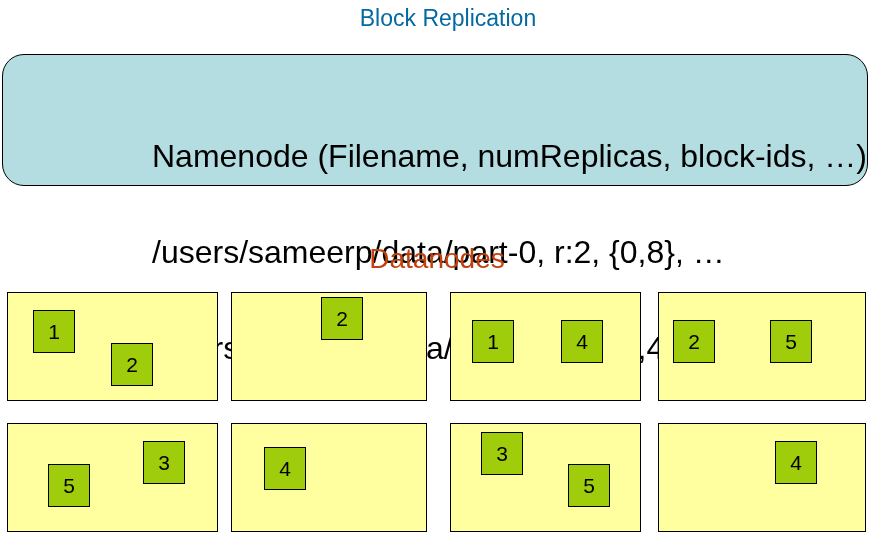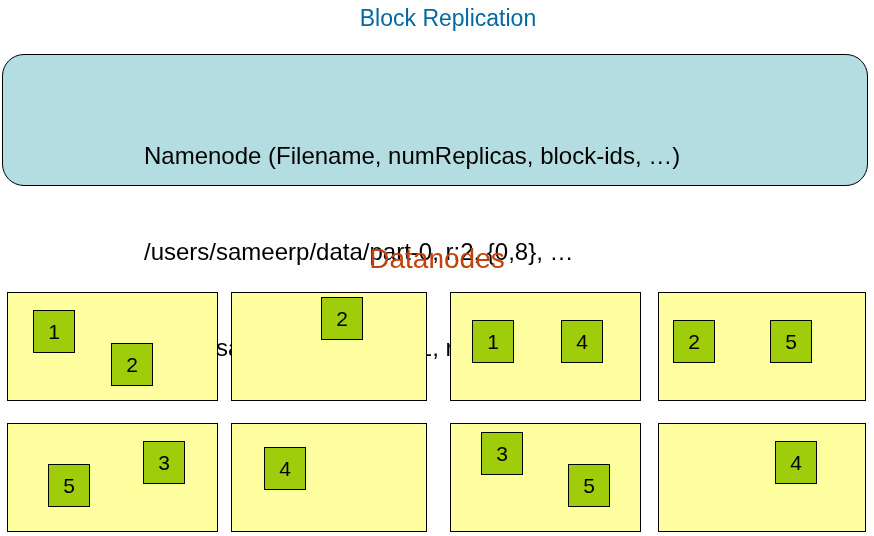--- a/index.html
+++ b/index.html
@@ -34,23 +34,23 @@
     top: 54px;
     width: 866px;
     height: 132px;
     background: #b4dde1;
     border: 1.5px solid #000000;
     border-radius: 22px;
     box-sizing: border-box;
   }
   .namenode-text {
     position: absolute;
-    left: 144px;
+    left: 152px;
     top: 76px;
-    font-size: 24px;
+    font-size: 32px;
     line-height: 32px;
     color: #000000;
     white-space: pre;
   }
   .namenode-text .nn-line {
     display: block;
     white-space: pre;
   }
   .datanodes-label {
     position: absolute;

